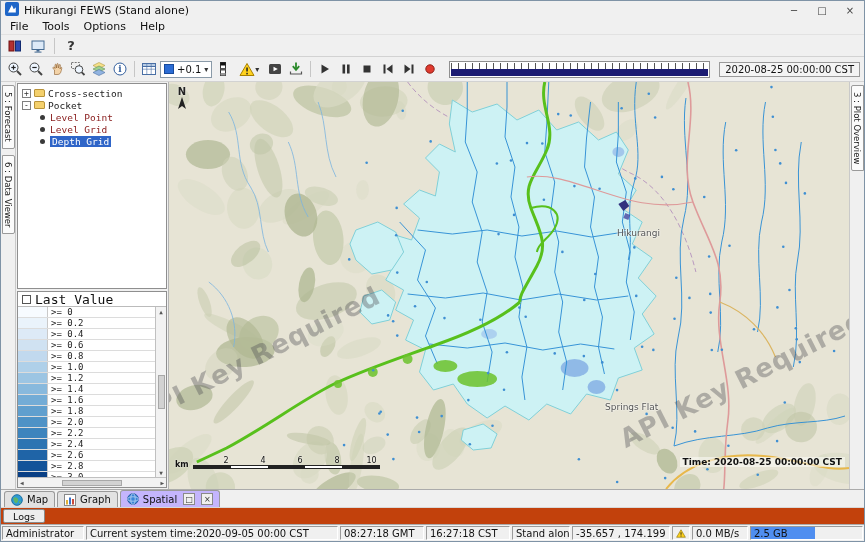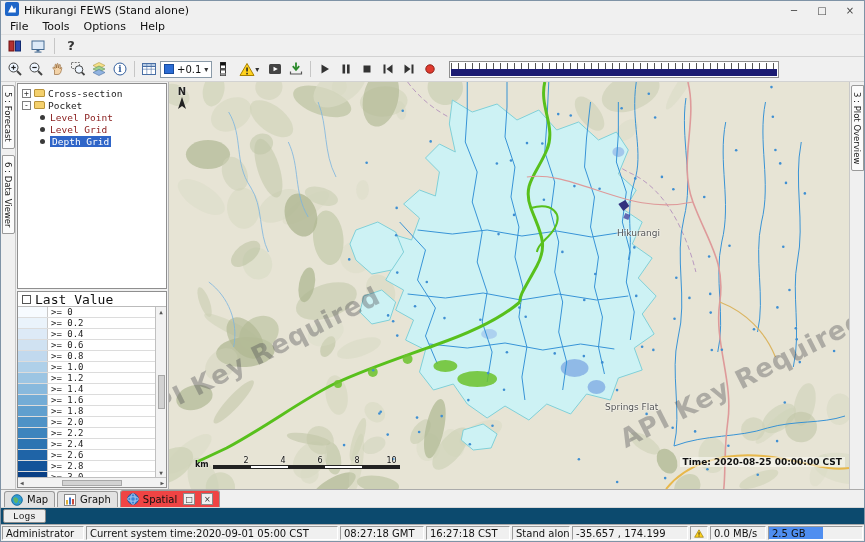--- a/index.html
+++ b/index.html
@@ -69,36 +69,36 @@
   .map-area svg.mapsvg{position:absolute;inset:0;width:100%;height:100%;}
   .north{position:absolute;left:7px;top:5px;text-align:center;color:#222;width:12px;}
   .north-n{font-size:10px;font-weight:bold;line-height:10px;text-shadow:0 0 2px #fff;}
   .map-label{position:absolute;font-size:9px;color:#555;text-shadow:0 0 2px #fff,0 0 2px #fff;white-space:nowrap;}
   .lbl-town{left:448px;top:146px;}
   .lbl-area{left:436px;top:320px;text-align:center;}
   .wm{position:absolute;font-size:26px;font-weight:bold;color:rgba(80,80,85,0.38);white-space:nowrap;transform:rotate(-27deg);letter-spacing:1px;}
   .wm1{left:-46px;top:258px;}
   .wm2{left:438px;top:282px;}
   .map-time{position:absolute;right:4px;bottom:22px;font-size:9px;font-weight:bold;color:#111;background:rgba(252,252,248,0.55);padding:0 3px;white-space:nowrap;}
-  .scalebar{position:absolute;left:6px;bottom:20px;display:flex;align-items:flex-end;gap:4px;font-size:8px;color:#111;text-shadow:0 0 2px #fff;margin-left:20px;}
+  .scalebar{position:absolute;left:6px;bottom:20px;display:flex;align-items:flex-end;gap:4px;font-size:8px;color:#111;text-shadow:0 0 2px #fff;}
   .scale-unit{font-weight:bold;margin-bottom:0;}
   .scale-main{display:flex;flex-direction:column;}
   .scale-nums{display:flex;}
   .scale-num{width:37px;text-align:right;padding-right:1px;}
   .scale-segs{display:flex;border:1px solid #222;height:4px;background:#fff;}
   .scale-seg{width:37px;}
   .scale-seg.b{background:#222;}
   .scale-seg.w{background:#fff;}
 
   
   .bottom-tabs{height:18px;background:#f0f0f0;border-top:1px solid #ababab;display:flex;align-items:flex-end;padding-left:3px;gap:2px;}
   .btab{height:16px;display:flex;align-items:center;gap:4px;padding:0 6px;border:1px solid #9a9a9a;border-bottom:none;border-radius:3px 3px 0 0;background:#e2e2e2;font-size:10px;}
-  .btab.active{background:#ef4444;height:17px;}
+  .btab.active{background:#c4b5fd;height:17px;}
   .pbtn{width:12px;height:12px;border:1px solid #8a8a8a;background:#f0f0f0;font-size:8px;display:flex;align-items:center;justify-content:center;margin-left:2px;color:#333;}
-  .logs-row{height:17px;background:#0c4a6e;padding:1px 2px;border-top:1px solid #d8d8d8;font-family:Liberation Mono, monospace;}
+  .logs-row{height:17px;background:#c2410c;padding:1px 2px;border-top:1px solid #d8d8d8;}
   .logs-btn{height:14px;padding:0 9px;font-size:9.5px;border:1px solid #8a8a8a;background:#ededed;border-radius:2px;font-family:inherit;color:#111;}
 
   
   .statusbar{height:17px;display:flex;background:#f0f0f0;border-top:1px solid #ababab;font-size:10px;align-items:stretch;}
   .sb-cell{border:1px solid;border-color:#9a9a9a #ffffff #ffffff #9a9a9a;margin:1px;display:flex;align-items:center;padding:0 3px;white-space:nowrap;overflow:hidden;color:#111;}
   .sb-cell.progress{position:relative;}
   .sb-fill{position:absolute;left:0;top:0;bottom:0;width:58%;background:#4f8ef0;}
   .sb-text{position:relative;z-index:1;}
 </style>
 </head>
@@ -262,20 +262,21 @@
       </div>
     <div class="tbtn">
         <svg width="16" height="16">
           <circle cx="8" cy="8" r="4.2" fill="#e03a2f" stroke="#8f1f16"></circle>
         </svg>
       </div>
     <div class="timeline">
       <div class="ticks"></div>
       <div class="tl-bar"></div>
     </div>
+    <div class="time-box">2020-08-25 00:00:00 CST</div>
   </div>
 
   <div class="main">
     <div class="vstrip left">
         <div class="vtab">5 : Forecast</div>
         <div class="vtab">6 : Data Viewer</div>
       </div>
 
     <div class="left-panel">
       <div class="tree-panel">
@@ -702,25 +703,25 @@
       <span class="pbtn">×</span>
     </div>
   </div>
 
   <div class="logs-row">
     <button class="logs-btn">Logs</button>
   </div>
 
   <div class="statusbar">
       <div class="sb-cell" style="width: 82px;">Administrator</div>
-      <div class="sb-cell" style="width: 252px;">Current system time:2020-09-01 05:00 CST</div>
+      <div class="sb-cell" style="width: 252px;">Current system time:2020-09-05 00:00 CST</div>
       <div class="sb-cell" style="width: 84px;">08:27:18 GMT</div>
       <div class="sb-cell" style="width: 84px;">16:27:18 CST</div>
       <div class="sb-cell" style="width: 58px;">Stand alone</div>
-      <div class="sb-cell" style="width: 116px;">-35.657 , 174.199</div>
+      <div class="sb-cell" style="width: 98px;">-35.657 , 174.199</div>
       <div class="sb-cell" style="width: 18px;">
         <svg width="13" height="11" viewBox="0 0 16 14">
           <path d="M8,1 L15,13 L1,13 Z" fill="#ffd21e" stroke="#8a7000"></path>
           <rect x="7.3" y="5" width="1.5" height="4" fill="#222"></rect>
           <rect x="7.3" y="10.2" width="1.5" height="1.6" fill="#222"></rect>
         </svg>
       </div>
       <div class="sb-cell" style="width: 56px;">0.0 MB/s</div>
       <div class="sb-cell progress" style="flex: 1 1 0%;">
         <div class="sb-fill"></div>

